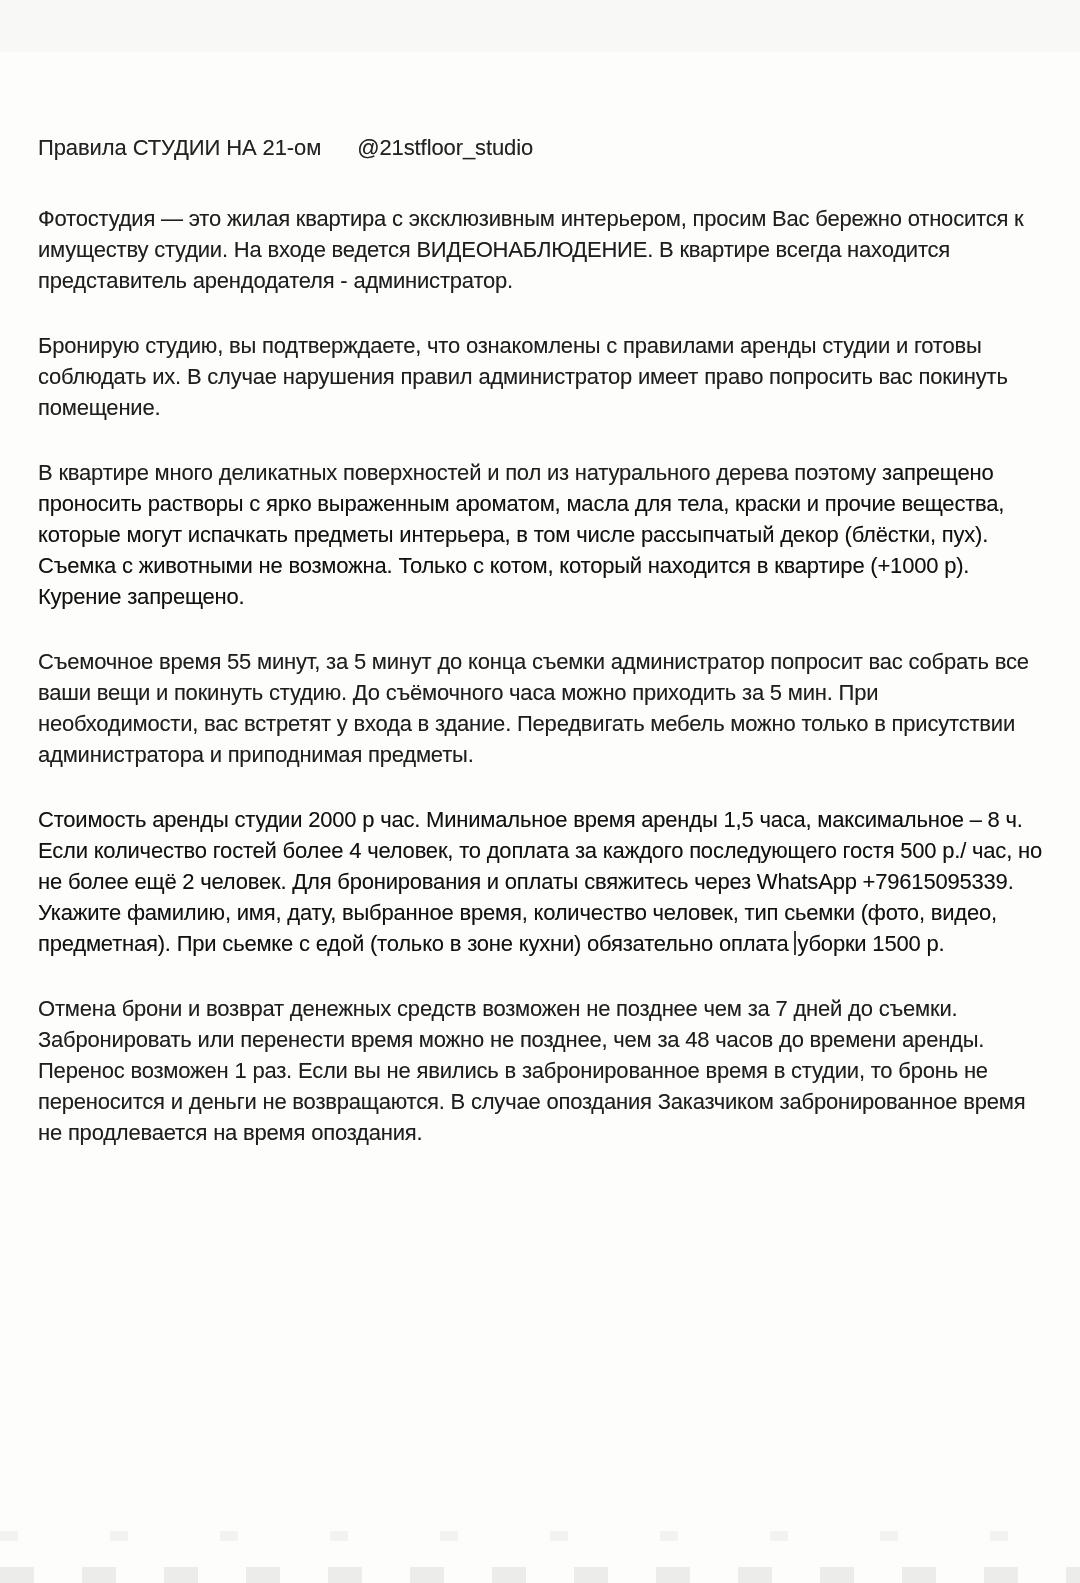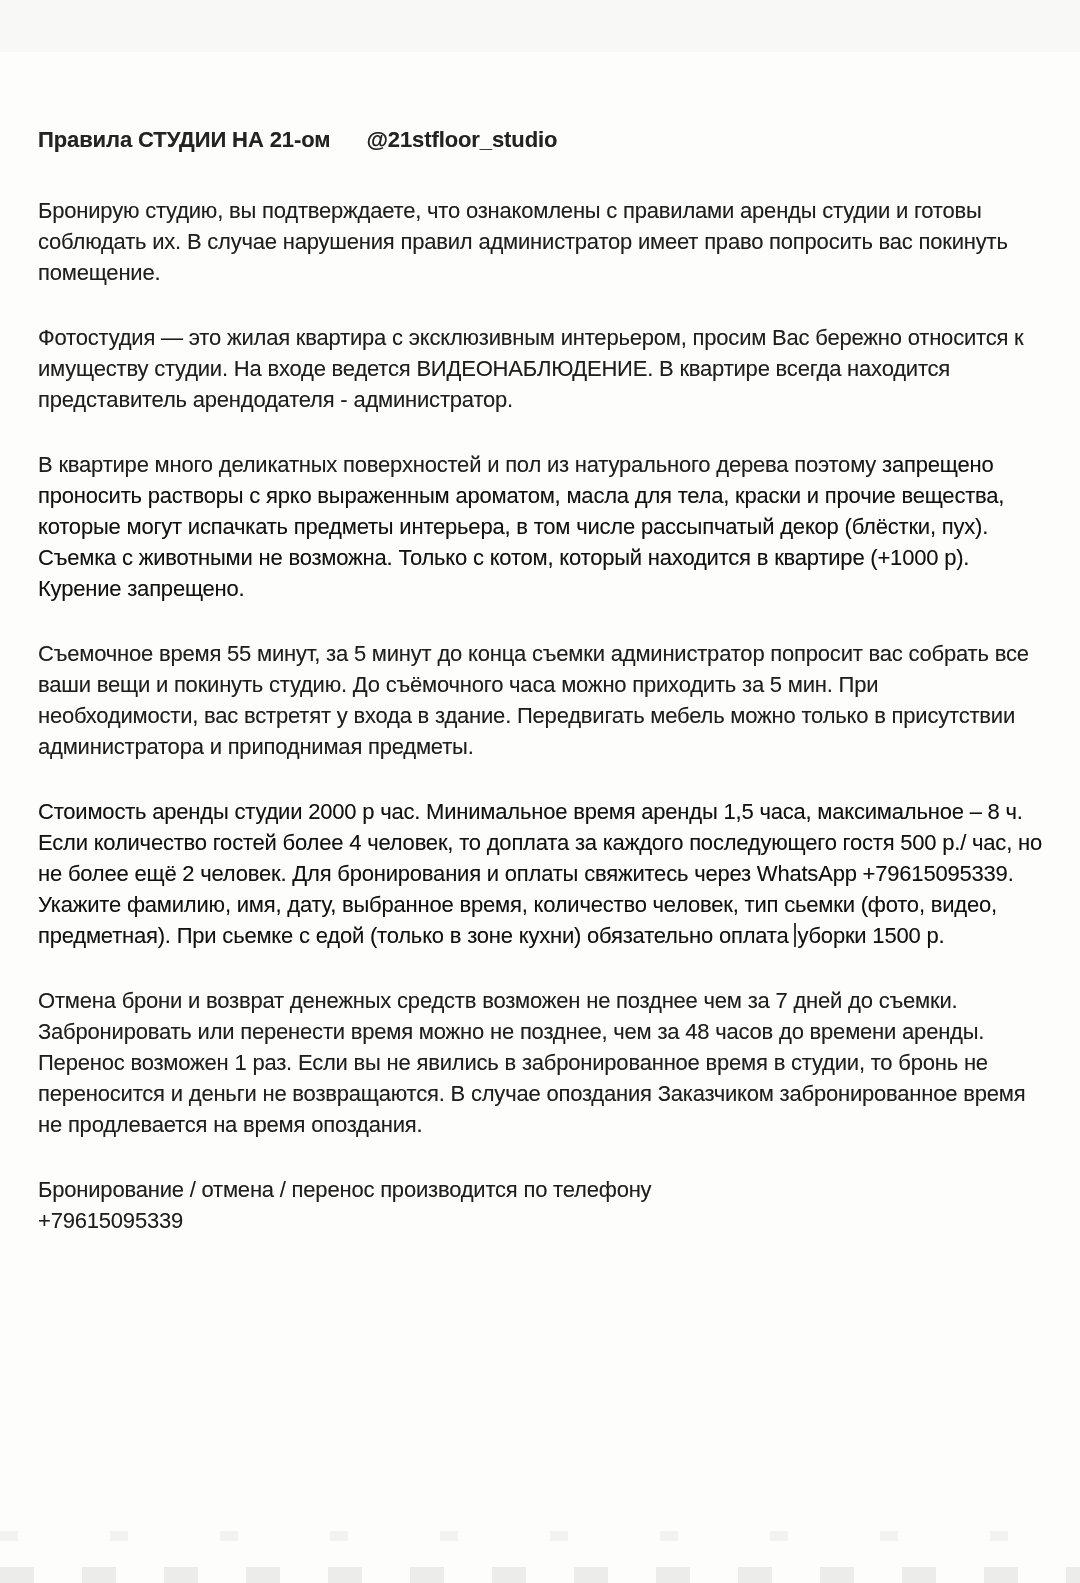--- a/index.html
+++ b/index.html
@@ -41,24 +41,24 @@
       rgba(150,150,145,0.10) 0 18px,
       rgba(255,255,255,0) 18px 110px);
     pointer-events: none;
   }
   .content {
     padding: 120px 38px 0 38px;
   }
   .doc-title {
     font-size: 22px;
     line-height: 31px;
-    font-weight: 700;
+    font-weight: 400;
     letter-spacing: -0.1px;
     color: #232323;
-    margin: 4px 0 40px 0;
+    margin: 12px 0 40px 0;
   }
   .doc-title .handle {
     margin-left: 36px;
   }
   .para {
     font-size: 22px;
     line-height: 31px;
     letter-spacing: -0.2px;
     margin: 0 0 34px 0;
     font-weight: 400;
@@ -80,25 +80,24 @@
 </head>
 <body>
 
 <div class="page">
   <div class="scan-noise-top"></div>
 
   <div class="content">
     <h1 class="doc-title"><span>Правила СТУДИИ НА 21-ом</span><span class="handle">@21stfloor_studio</span></h1>
 
     <div>
+        <p class="para"><span class="seg-regular">Фотостудия — это жилая квартира с эксклюзивным интерьером, просим Вас бережно относится к имуществу студии. На входе ведется ВИДЕОНАБЛЮДЕНИЕ. В квартире всегда находится представитель арендодателя - администратор.</span></p>
         <p class="para"><span class="seg-regular">Бронирую студию, вы подтверждаете, что ознакомлены с правилами аренды студии и готовы соблюдать их. В случае нарушения правил администратор имеет право попросить вас покинуть помещение.</span></p>
-        <p class="para"><span class="seg-regular">Фотостудия — это жилая квартира с эксклюзивным интерьером, просим Вас бережно относится к имуществу студии. На входе ведется ВИДЕОНАБЛЮДЕНИЕ. В квартире всегда находится представитель арендодателя - администратор.</span></p>
         <p class="para"><span class="seg-regular">В квартире много деликатных поверхностей и пол из натурального дерева поэтому </span><span class="seg-bold">запрещено проносить растворы с ярко выраженным ароматом, масла для тела, краски и прочие вещества, которые могут испачкать предметы интерьера, в том числе рассыпчатый декор (блёстки, пух). Съемка с животными не возможна. Только с котом, который находится в квартире (+1000 р). Курение запрещено.</span></p>
         <p class="para"><span class="seg-regular">Съемочное время 55 минут, за 5 минут до конца съемки администратор попросит вас собрать все ваши вещи и покинуть студию. До съёмочного часа можно приходить за 5 мин. При необходимости, вас встретят у входа в здание. Передвигать мебель можно только в присутствии администратора и приподнимая предметы.</span></p>
         <p class="para"><span class="seg-bold">Стоимость аренды студии 2000 р час. Минимальное время аренды 1,5 часа, максимальное – 8 ч. Если количество гостей более 4 человек, то доплата за каждого последующего гостя 500 р./ час, но не более ещё 2 человек. Для бронирования и оплаты свяжитесь через WhatsApp +79615095339. Укажите фамилию, имя, дату, выбранное время, количество человек, тип сьемки (фото, видео, предметная). При сьемке с едой (только в зоне кухни) обязательно оплата </span><span class="caret"></span><span class="seg-bold">уборки 1500 р.</span></p>
         <p class="para"><span class="seg-regular">Отмена брони и возврат денежных средств возможен не позднее чем за 7 дней до съемки. Забронировать или перенести время можно не позднее, чем за 48 часов до времени аренды. Перенос возможен 1 раз. Если вы не явились в забронированное время в студии, то бронь не переносится и деньги не возвращаются. В случае опоздания Заказчиком забронированное время не продлевается на время опоздания.</span></p>
-        <p class="para"><span class="seg-regular">Бронирование / отмена / перенос производится по телефону</span><br><span class="seg-regular">+79615095339</span></p>
       </div>
   </div>
 
   <div class="scan-speckle"></div>
   <div class="scan-noise-bottom"></div>
 </div>
 
 </body></html>

